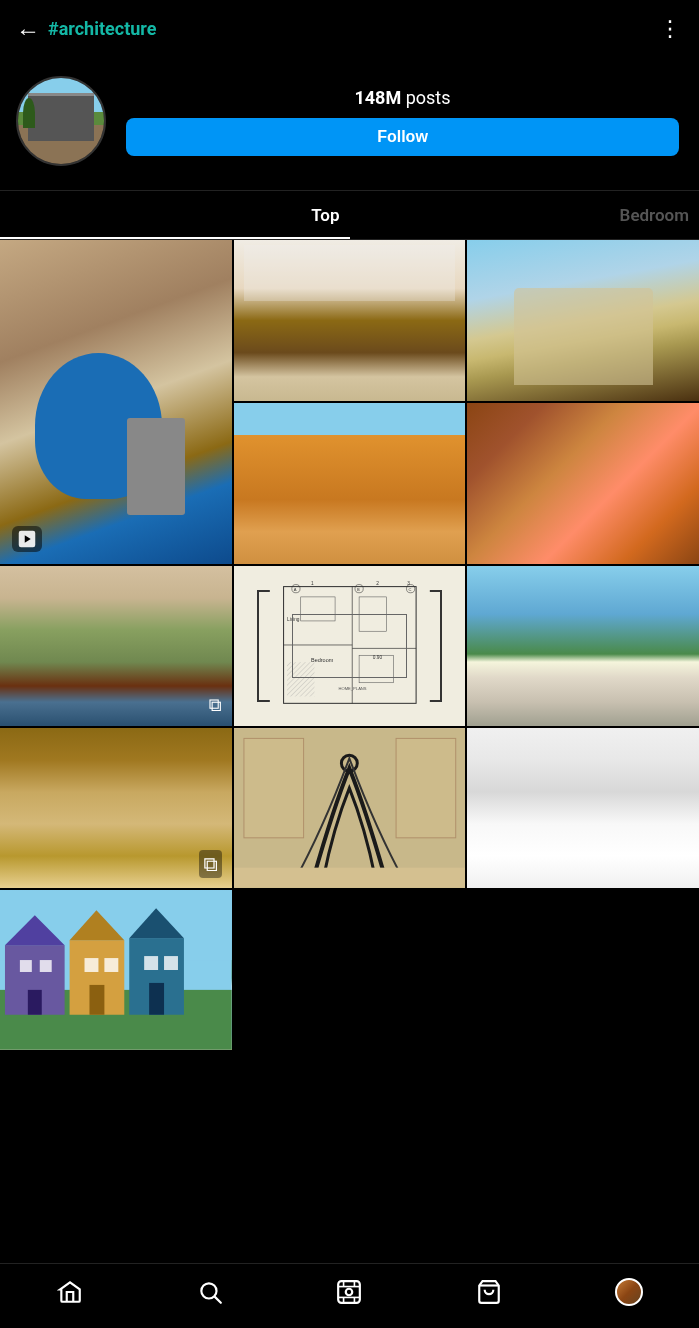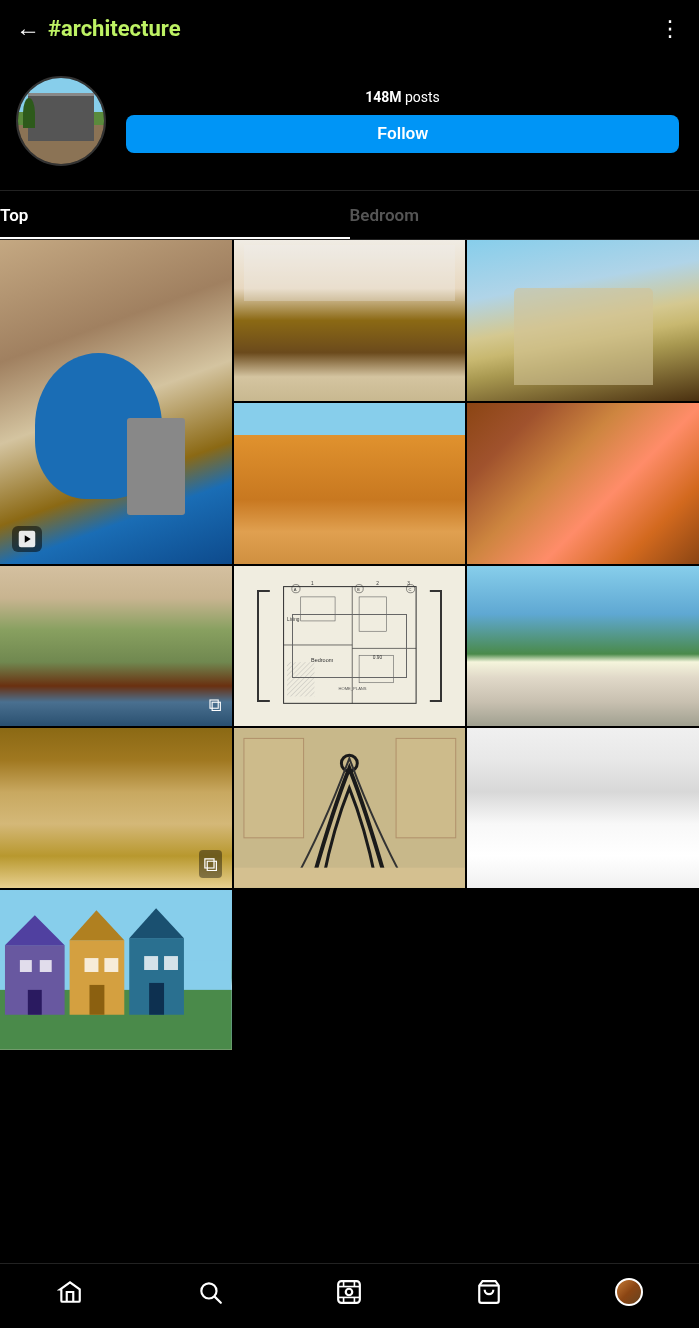--- a/index.html
+++ b/index.html
@@ -25,23 +25,23 @@
       display: flex;
       align-items: center;
       gap: 8px;
     }
     .back-arrow {
       font-size: 24px;
       color: #fff;
       cursor: pointer;
     }
     .header-title {
-      font-size: 22px;
+      font-size: 18px;
       font-weight: 700;
-      color: #bef264;
+      color: #14b8a6;
     }
     .header-more {
       font-size: 22px;
       color: #fff;
       cursor: pointer;
       letter-spacing: 2px;
     }
 
     
     .profile-section {
@@ -90,21 +90,21 @@
       border-radius: 50% 50% 0 0;
     }
 
     .profile-info {
       flex: 1;
       display: flex;
       flex-direction: column;
       gap: 10px;
     }
     .posts-count {
-      font-size: 14px;
+      font-size: 18px;
       font-weight: 400;
       color: #fff;
       text-align: center;
     }
     .posts-count strong {
       font-weight: 700;
     }
     .follow-btn {
       background: #0095f6;
       color: #fff;
@@ -129,22 +129,22 @@
       margin: 8px 0 0 0;
     }
 
     
     .tabs {
       display: flex;
       border-bottom: 1px solid #222;
     }
     .tab {
       flex: 1;
-      text-align: left;
-      padding: 14px 0;
+      text-align: right;
+      padding: 14px 10px;
       font-size: 17px;
       font-weight: 600;
       cursor: pointer;
       position: relative;
     }
     .tab.active {
       color: #fff;
     }
     .tab.active::after {
       content: '';

